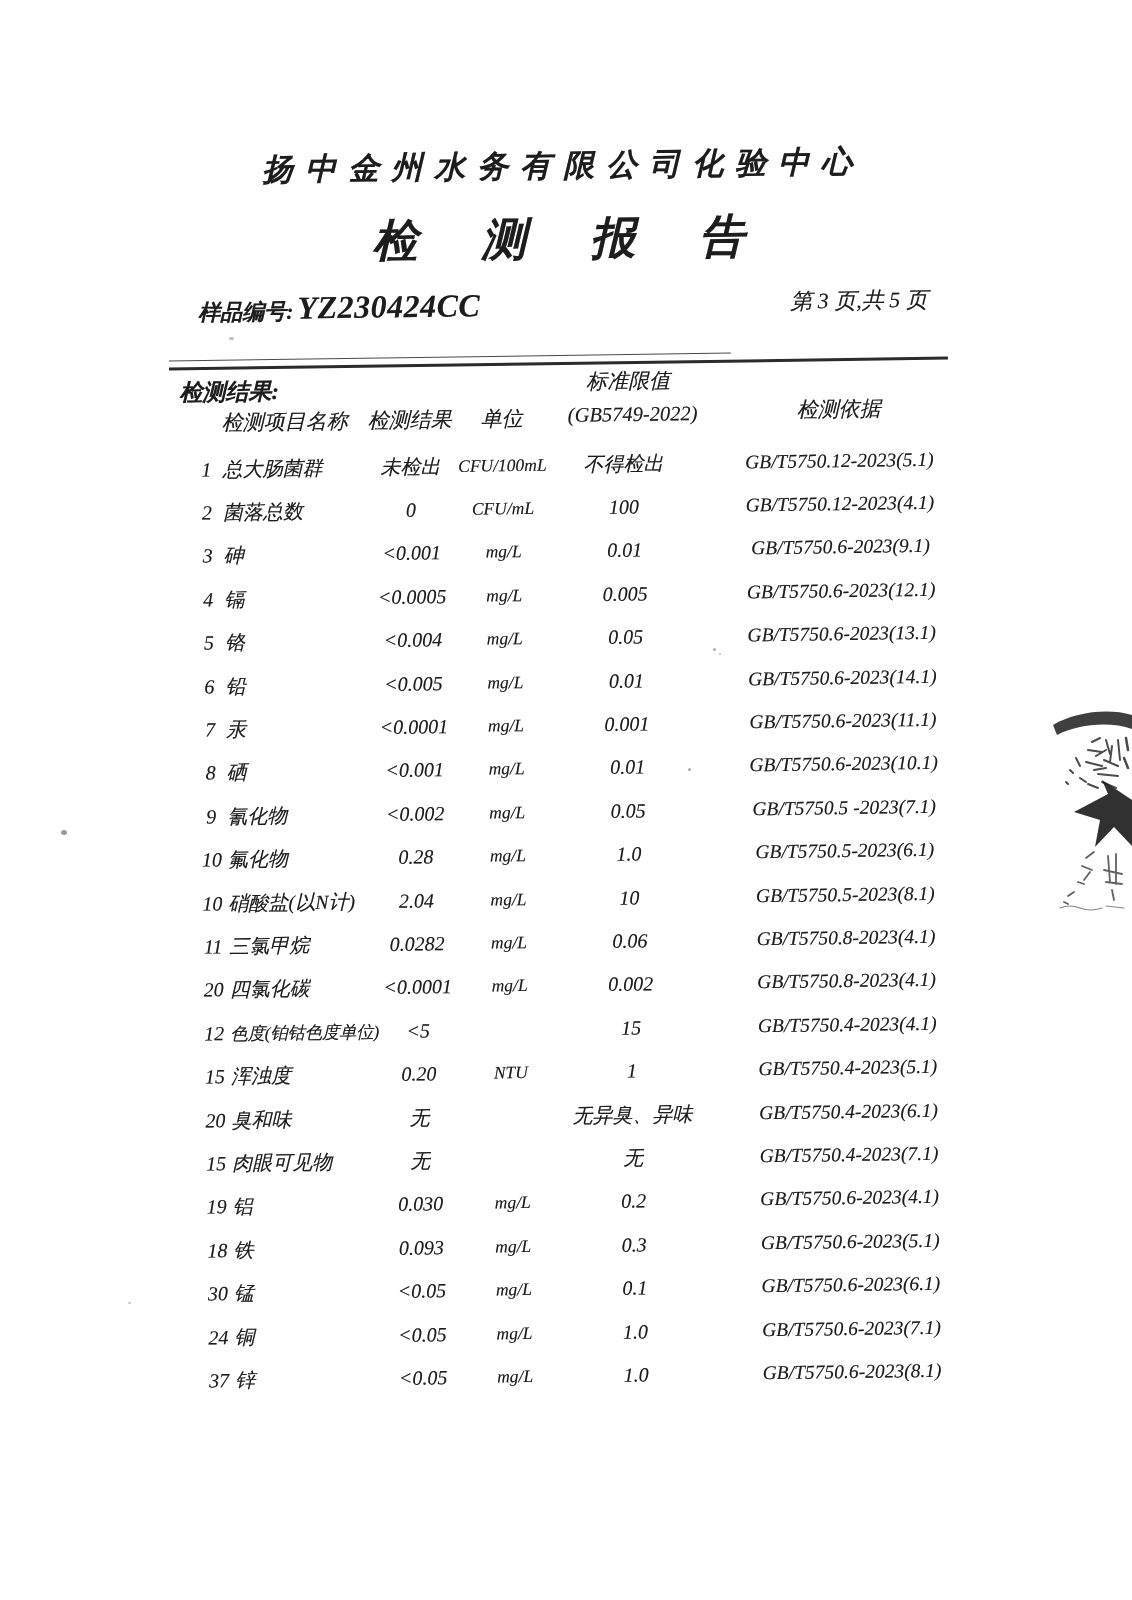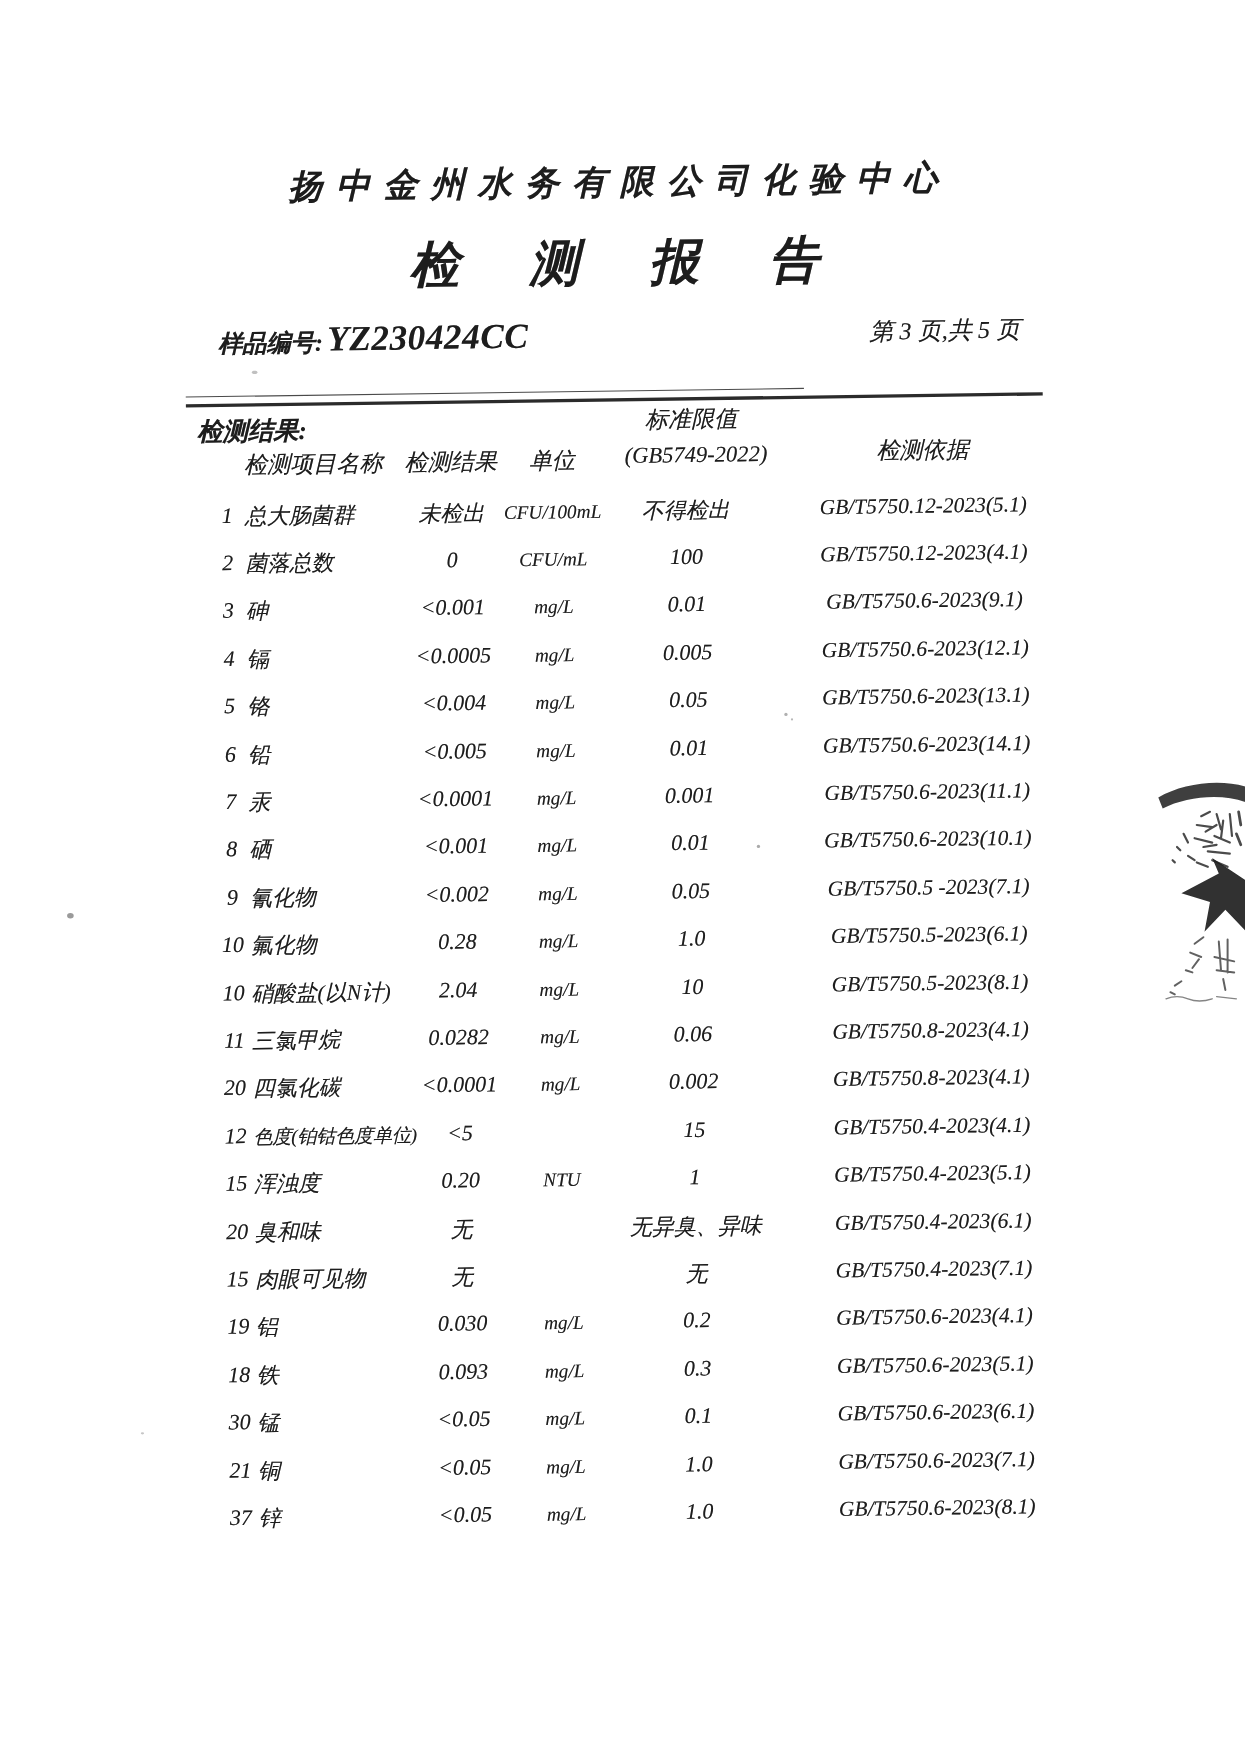--- a/index.html
+++ b/index.html
@@ -244,21 +244,21 @@
         </div>
         <div class="row">
           <span class="c-num ink">30</span>
           <span class="c-name ink">锰</span>
           <span class="c-result ink">&lt;0.05</span>
           <span class="c-unit ink">mg/L</span>
           <span class="c-limit ink">0.1</span>
           <span class="c-basis ink">GB/T5750.6-2023(6.1)</span>
         </div>
         <div class="row">
-          <span class="c-num ink">21</span>
+          <span class="c-num ink">24</span>
           <span class="c-name ink">铜</span>
           <span class="c-result ink">&lt;0.05</span>
           <span class="c-unit ink">mg/L</span>
           <span class="c-limit ink">1.0</span>
           <span class="c-basis ink">GB/T5750.6-2023(7.1)</span>
         </div>
         <div class="row">
           <span class="c-num ink">37</span>
           <span class="c-name ink">锌</span>
           <span class="c-result ink">&lt;0.05</span>

